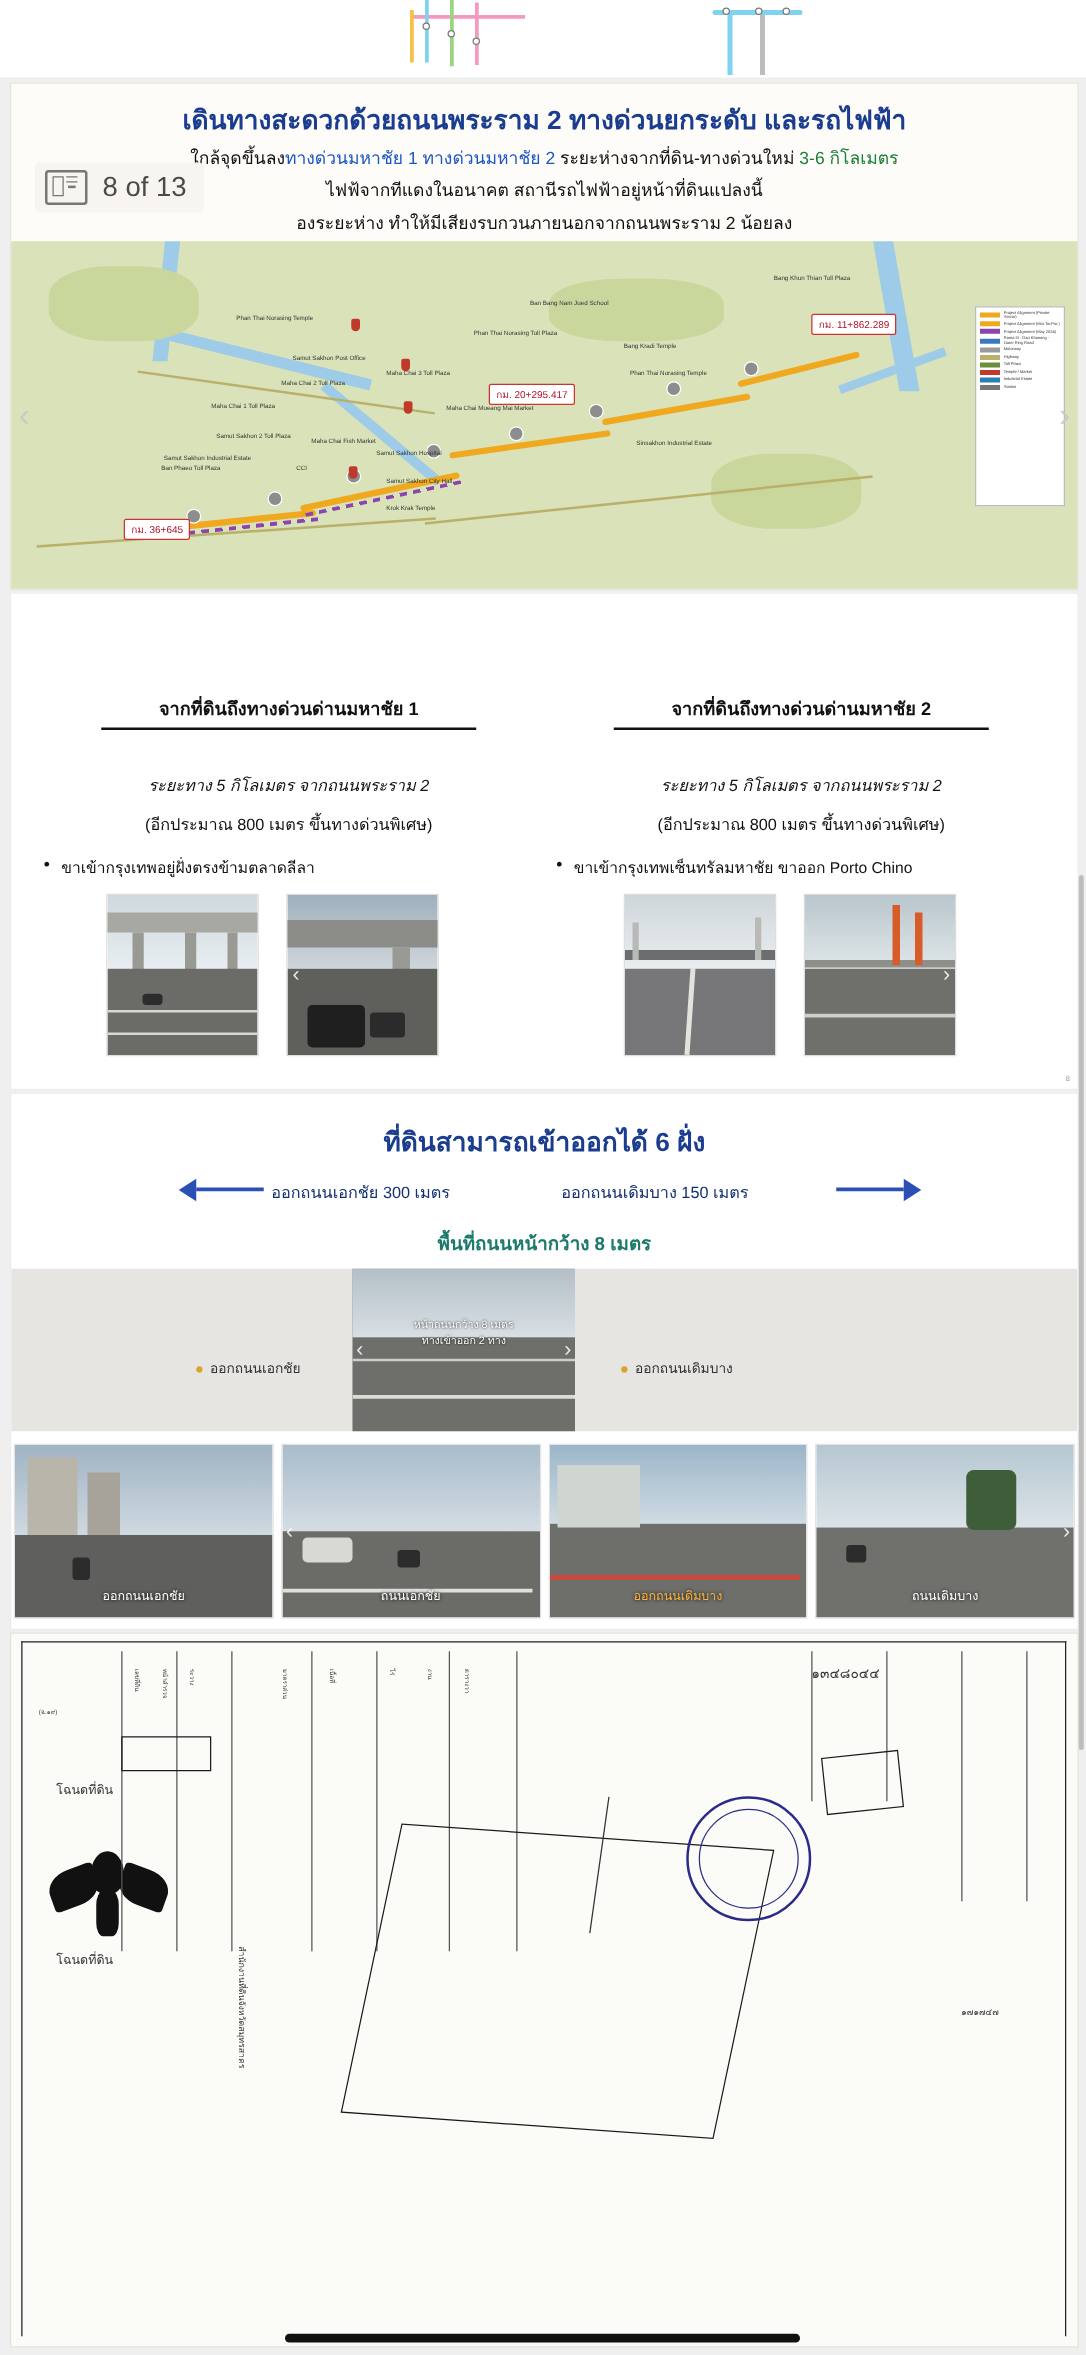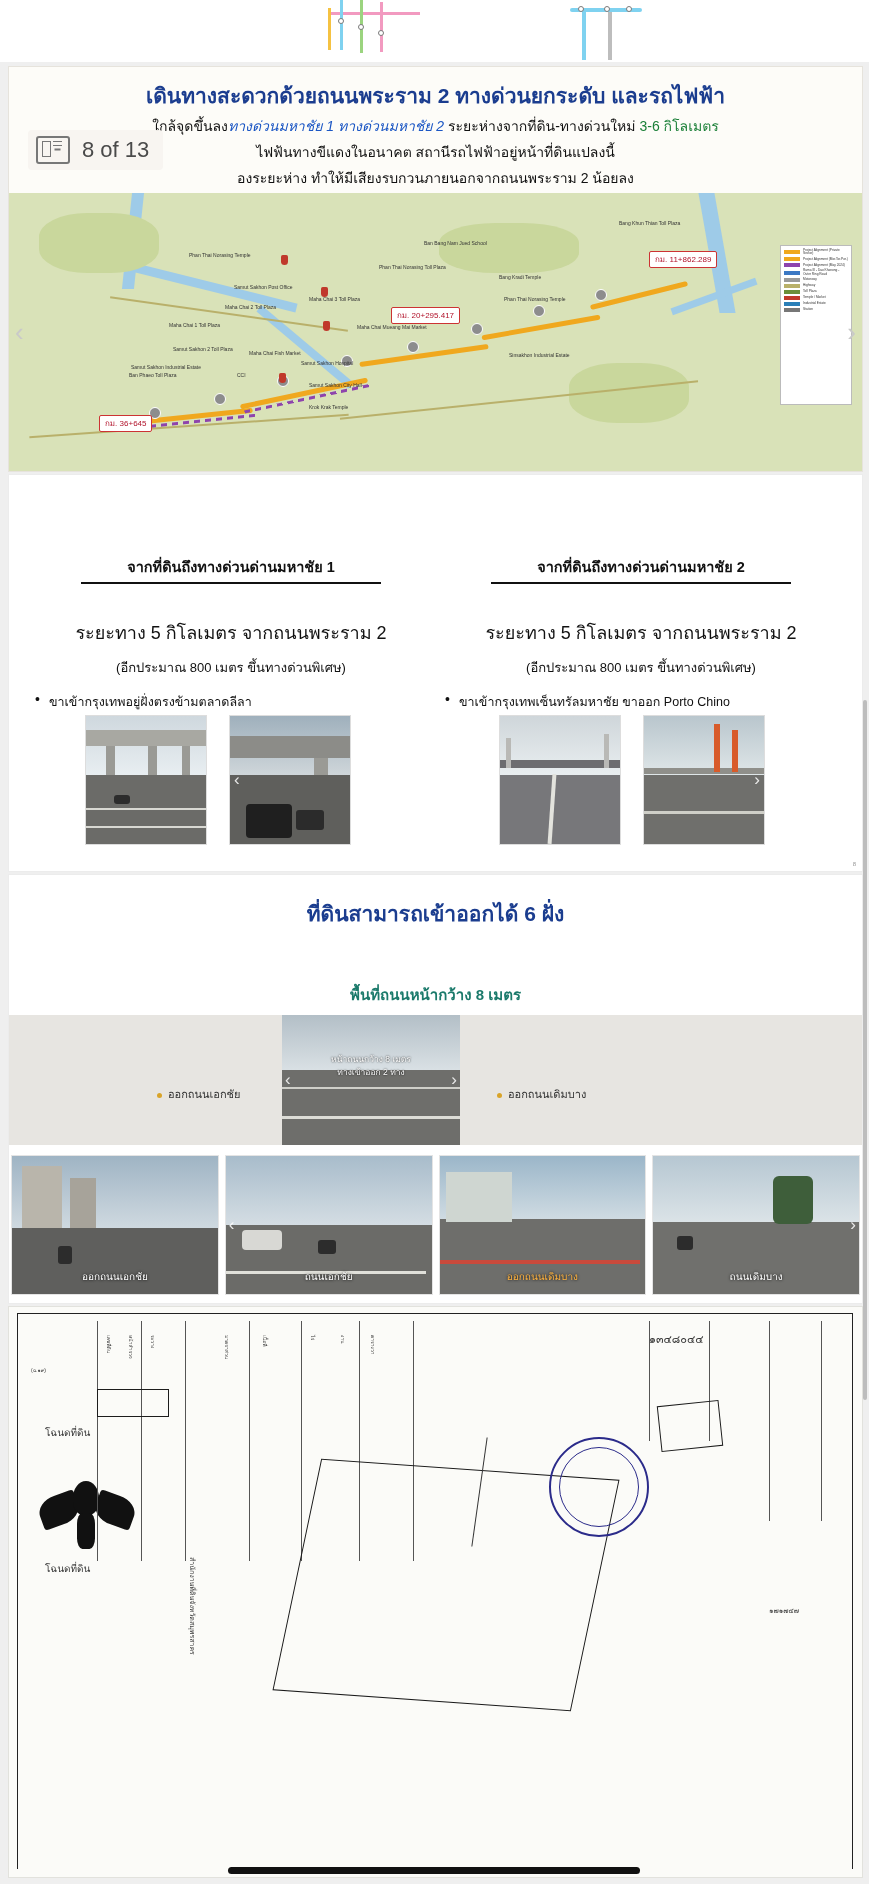--- a/index.html
+++ b/index.html
@@ -11,21 +11,21 @@
   .btsmap{position:absolute;left:320px;top:-110px;width:330px;height:175px;}
   .miniline{position:absolute;}
   .ministation{position:absolute;width:4px;height:4px;border-radius:50%;background:#fff;border:1px solid #7a7a7a;}
 
   
   .slide2{position:absolute;left:8px;top:66px;width:853px;height:404px;background:#fdfcf8;border:1px solid #e6e3dc;}
   .s2-title{position:absolute;left:0;right:0;top:12px;text-align:center;font-size:21px;font-weight:bold;color:#1b3d8f;}
   .s2-l1{position:absolute;left:0;right:0;top:48px;text-align:center;font-size:14px;color:#111;}
   .s2-l2{position:absolute;left:0;right:0;top:74px;text-align:center;font-size:14px;color:#111;}
   .s2-l3{position:absolute;left:0;right:0;top:100px;text-align:center;font-size:14px;color:#111;}
-  .hl-blue{color:#1b56c4;font-style:italic;}
+  .hl-blue{color:#1b56c4;}
   .hl-green{color:#1a7f37;}
   .map-wrap{position:absolute;left:0;top:126px;width:853px;height:278px;background:#d9e2b8;overflow:hidden;}
   .map-river{position:absolute;background:#9ecbe8;}
   .map-green{position:absolute;background:#c9d79c;border-radius:40%;}
   .map-exp{position:absolute;height:5px;background:#f0a81e;border-radius:3px;}
   .map-exp2{position:absolute;height:5px;background:#f0a81e;border-radius:3px;}
   .map-dash{position:absolute;height:3px;background:repeating-linear-gradient(90deg,#8e44ad 0 6px,transparent 6px 11px);}
   .map-road{position:absolute;height:2px;background:#b9b06a;}
   .map-node{position:absolute;width:10px;height:10px;border-radius:50%;background:#8d8d8d;border:1.5px solid #fff;}
   .map-label{position:absolute;font-size:5px;color:#333;line-height:1.15;text-align:center;white-space:nowrap;}
@@ -47,21 +47,21 @@
   .pp-text{font-size:22px;color:#4a4a4a;font-weight:500;white-space:nowrap;}
 
   
   .slide3{position:absolute;left:8px;top:474px;width:853px;height:396px;background:#ffffff;border:1px solid #ececec;}
   .s3-title{position:absolute;left:0;right:0;top:32px;text-align:center;font-size:22px;font-weight:bold;color:#1b3d8f;}
   .col{position:absolute;top:80px;width:400px;}
   .col.left{left:22px;}
   .col.right{left:432px;}
   .col-head{text-align:center;font-size:14.5px;font-weight:bold;color:#111;}
   .col-underline{height:2px;background:#111;margin:4px auto 0;width:300px;}
-  .col-l1{text-align:center;font-size:18px;margin-top:34px;color:#111;}
+  .col-l1{text-align:center;font-size:13px;margin-top:34px;color:#111;font-style:italic;}
   .col-l2{text-align:center;font-size:13px;margin-top:10px;color:#111;}
   .col-bullet{font-size:12.5px;margin-top:14px;color:#111;padding-left:18px;position:relative;}
   .col-bullet:before{content:"•";position:absolute;left:4px;top:-1px;font-size:14px;}
   .photos{position:absolute;top:240px;display:flex;gap:22px;}
   .photos.left{left:76px;}
   .photos.right{left:490px;}
   .ph{width:120px;height:128px;border:1px solid #ddd;overflow:hidden;position:relative;}
   .sky{position:absolute;left:0;top:0;right:0;height:46%;}
   .ground{position:absolute;left:0;bottom:0;right:0;height:54%;background:#6b6b68;}
   .pier{position:absolute;background:#9a9a95;}
@@ -129,21 +129,21 @@
 
     </div>
   </div>
 
   <div class="slide2">
     <div class="s2-title">เดินทางสะดวกด้วยถนนพระราม 2 ทางด่วนยกระดับ และรถไฟฟ้า</div>
 
     <div class="s2-l1">
       <span>ใกล้จุดขึ้นลง</span><span class="hl-blue">ทางด่วนมหาชัย 1 ทางด่วนมหาชัย 2</span><span> ระยะห่างจากที่ดิน-ทางด่วนใหม่ </span><span class="hl-green">3-6 กิโลเมตร</span>
     </div>
-    <div class="s2-l2">ไฟฟ้นทางขีแดงในอนาคต  สถานีรถไฟฟ้าอยู่หน้าที่ดินแปลงนี้</div>
+    <div class="s2-l2">ไฟฟ้จากทีแดงในอนาคต  สถานีรถไฟฟ้าอยู่หน้าที่ดินแปลงนี้</div>
     <div class="s2-l3">องระยะห่าง ทำให้มีเสียงรบกวนภายนอกจากถนนพระราม 2 น้อยลง</div>
 
     <div class="map-wrap">
 
       <div class="map-river" style="left:118px;top:0;width:12px;height:96px;transform:skewX(-6deg);"></div>
       <div class="map-river" style="left:120px;top:90px;width:170px;height:9px;transform:rotate(14deg);"></div>
       <div class="map-river" style="left:236px;top:150px;width:120px;height:8px;transform:rotate(40deg);"></div>
       <div class="map-river" style="left:700px;top:0;width:16px;height:120px;transform:skewX(10deg);"></div>
       <div class="map-river" style="left:660px;top:100px;width:90px;height:7px;transform:rotate(-20deg);"></div>
 
@@ -315,20 +315,28 @@
         <div class="chev" style="right:4px;">›</div>
       </div>
     </div>
 
     <div class="tinynum">8</div>
   </div>
 
   <div class="slide4">
     <div class="s4-title">ที่ดินสามารถเข้าออกได้ 6 ฝั่ง</div>
 
+    <div class="s4-arrowrow">
+      <div class="ar-head l" style="left:134px;"></div>
+      <div class="ar-line" style="left:148px;width:54px;"></div>
+      <div class="ar-text" style="left:208px;">ออกถนนเอกชัย 300 เมตร</div>
+      <div class="ar-text" style="left:440px;">ออกถนนเดิมบาง 150 เมตร</div>
+      <div class="ar-line" style="left:660px;width:54px;"></div>
+      <div class="ar-head r" style="left:714px;"></div>
+    </div>
 
     <div class="s4-sub">พื้นที่ถนนหน้ากว้าง 8 เมตร</div>
 
     <div class="band">
       <div class="dot-label" style="left:148px;top:70px;">
         <span class="dot"></span><span>ออกถนนเอกชัย</span>
       </div>
       <div class="dot-label" style="left:488px;top:70px;">
         <span class="dot"></span><span>ออกถนนเดิมบาง</span>
       </div>

